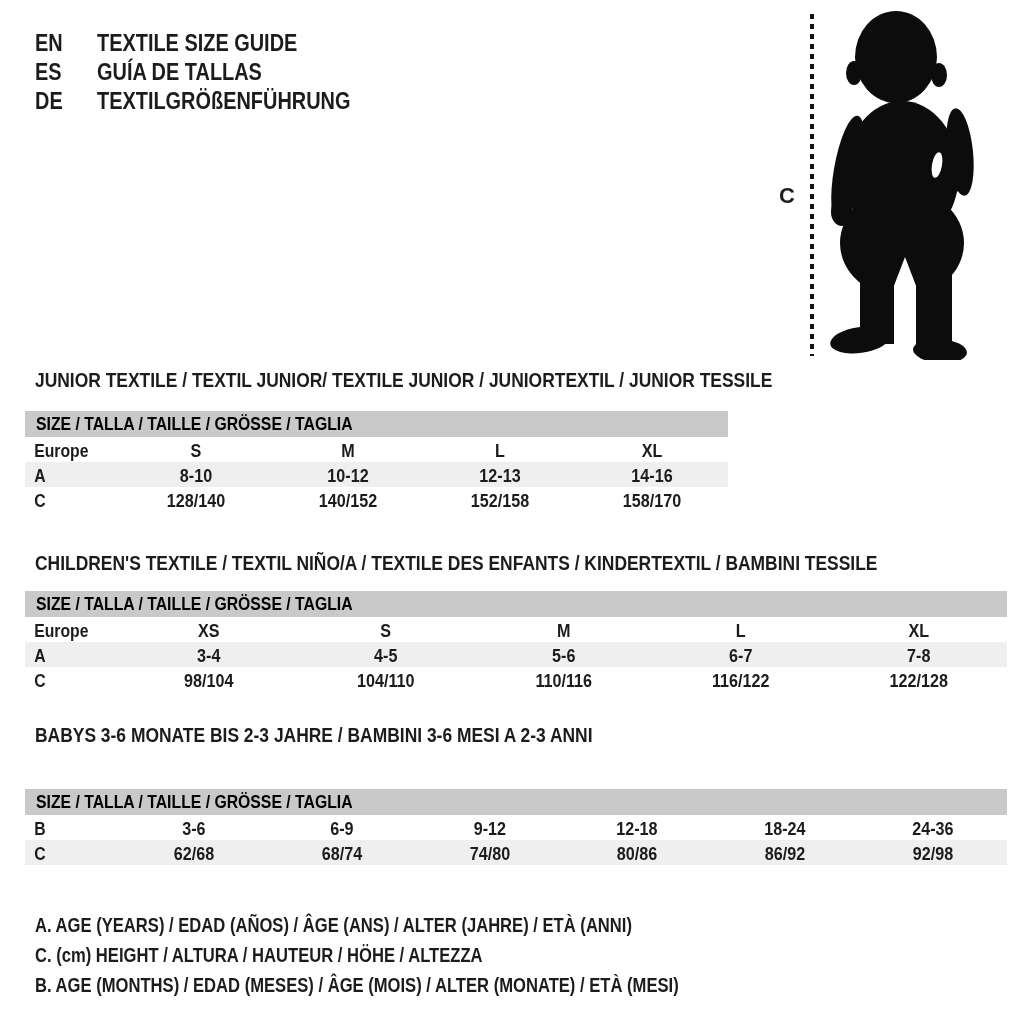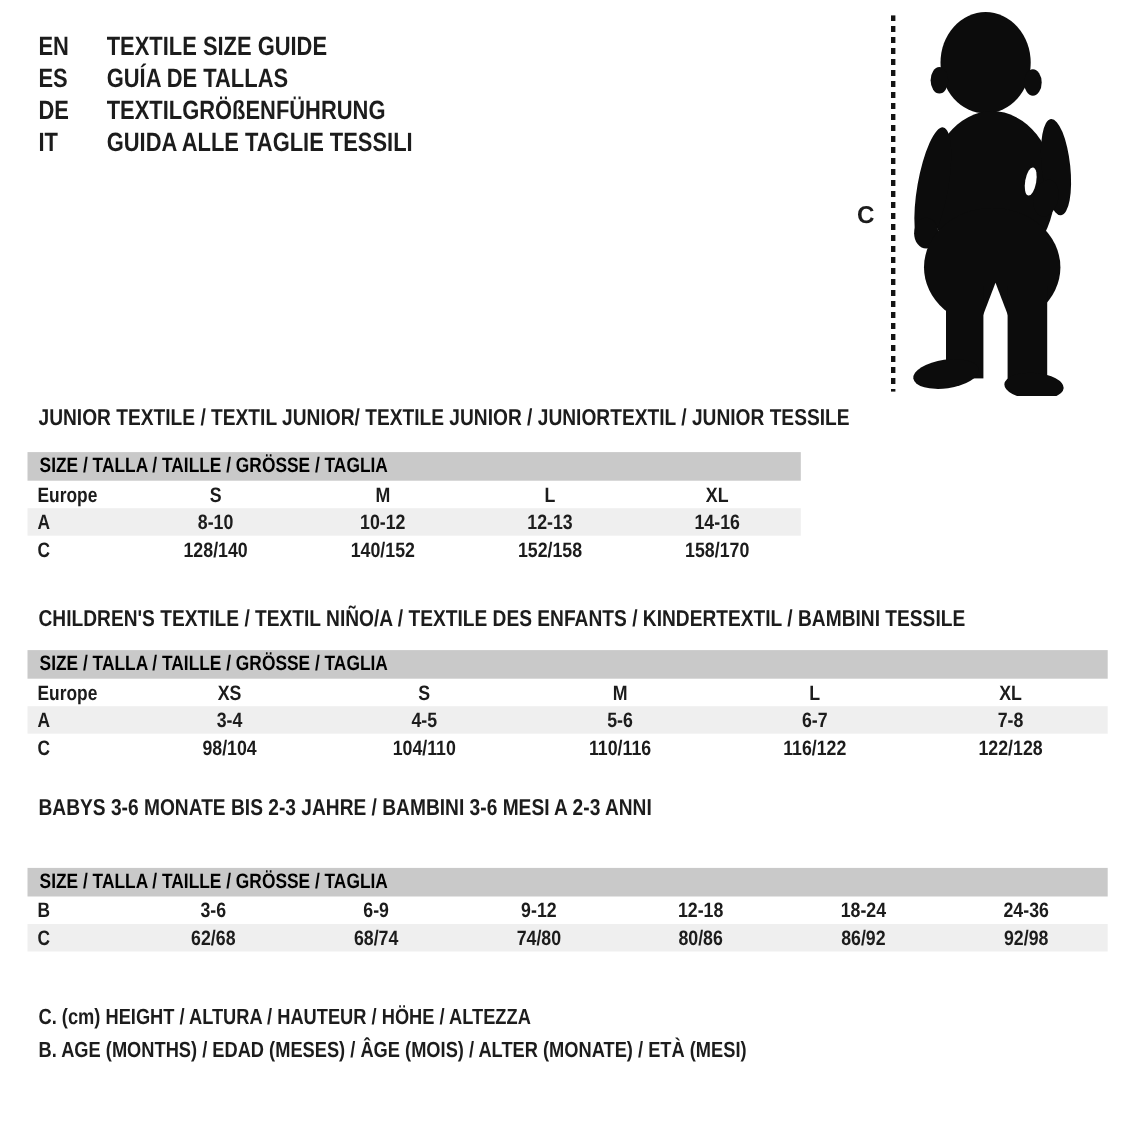--- a/index.html
+++ b/index.html
@@ -59,24 +59,20 @@
       <div class="lang-code cond-l">EN</div>
       <div class="lang-title cond-l">TEXTILE SIZE GUIDE</div>
     </div>
     <div class="lang-row">
       <div class="lang-code cond-l">ES</div>
       <div class="lang-title cond-l">GUÍA DE TALLAS</div>
     </div>
     <div class="lang-row">
       <div class="lang-code cond-l">DE</div>
       <div class="lang-title cond-l">TEXTILGRÖßENFÜHRUNG</div>
-    </div>
-    <div class="lang-row">
-      <div class="lang-code cond-l">IT</div>
-      <div class="lang-title cond-l">GUIDA ALLE TAGLIE TESSILI</div>
     </div>
   </div>
 
   <div class="dotted-line"></div>
   <div class="c-label">C</div>
   <svg class="silhouette" width="160" height="350" viewBox="0 0 160 350" aria-hidden="true">
     <ellipse class="b" cx="78" cy="47" rx="41" ry="46"></ellipse>
     <ellipse class="b" cx="36" cy="63" rx="8" ry="12"></ellipse>
     <ellipse class="b" cx="121" cy="65" rx="8" ry="12"></ellipse>
     <ellipse class="b" cx="84" cy="163" rx="57" ry="72"></ellipse>
@@ -177,17 +173,18 @@
       <div class="cell cond-c">62/68</div>
       <div class="cell cond-c">68/74</div>
       <div class="cell cond-c">74/80</div>
       <div class="cell cond-c">80/86</div>
       <div class="cell cond-c">86/92</div>
       <div class="cell cond-c">92/98</div>
     </div>
   </div>
 
   <div class="footnotes">
+    <div><span class="cond-l">A. AGE (YEARS) / EDAD (AÑOS) / ÂGE (ANS) / ALTER (JAHRE) / ETÀ (ANNI)</span></div>
     <div><span class="cond-l">C. (cm) HEIGHT / ALTURA / HAUTEUR / HÖHE / ALTEZZA</span></div>
     <div><span class="cond-l">B. AGE (MONTHS) / EDAD (MESES) / ÂGE (MOIS) / ALTER (MONATE) / ETÀ (MESI)</span></div>
   </div>
 
 </div>
 
 </body></html>

